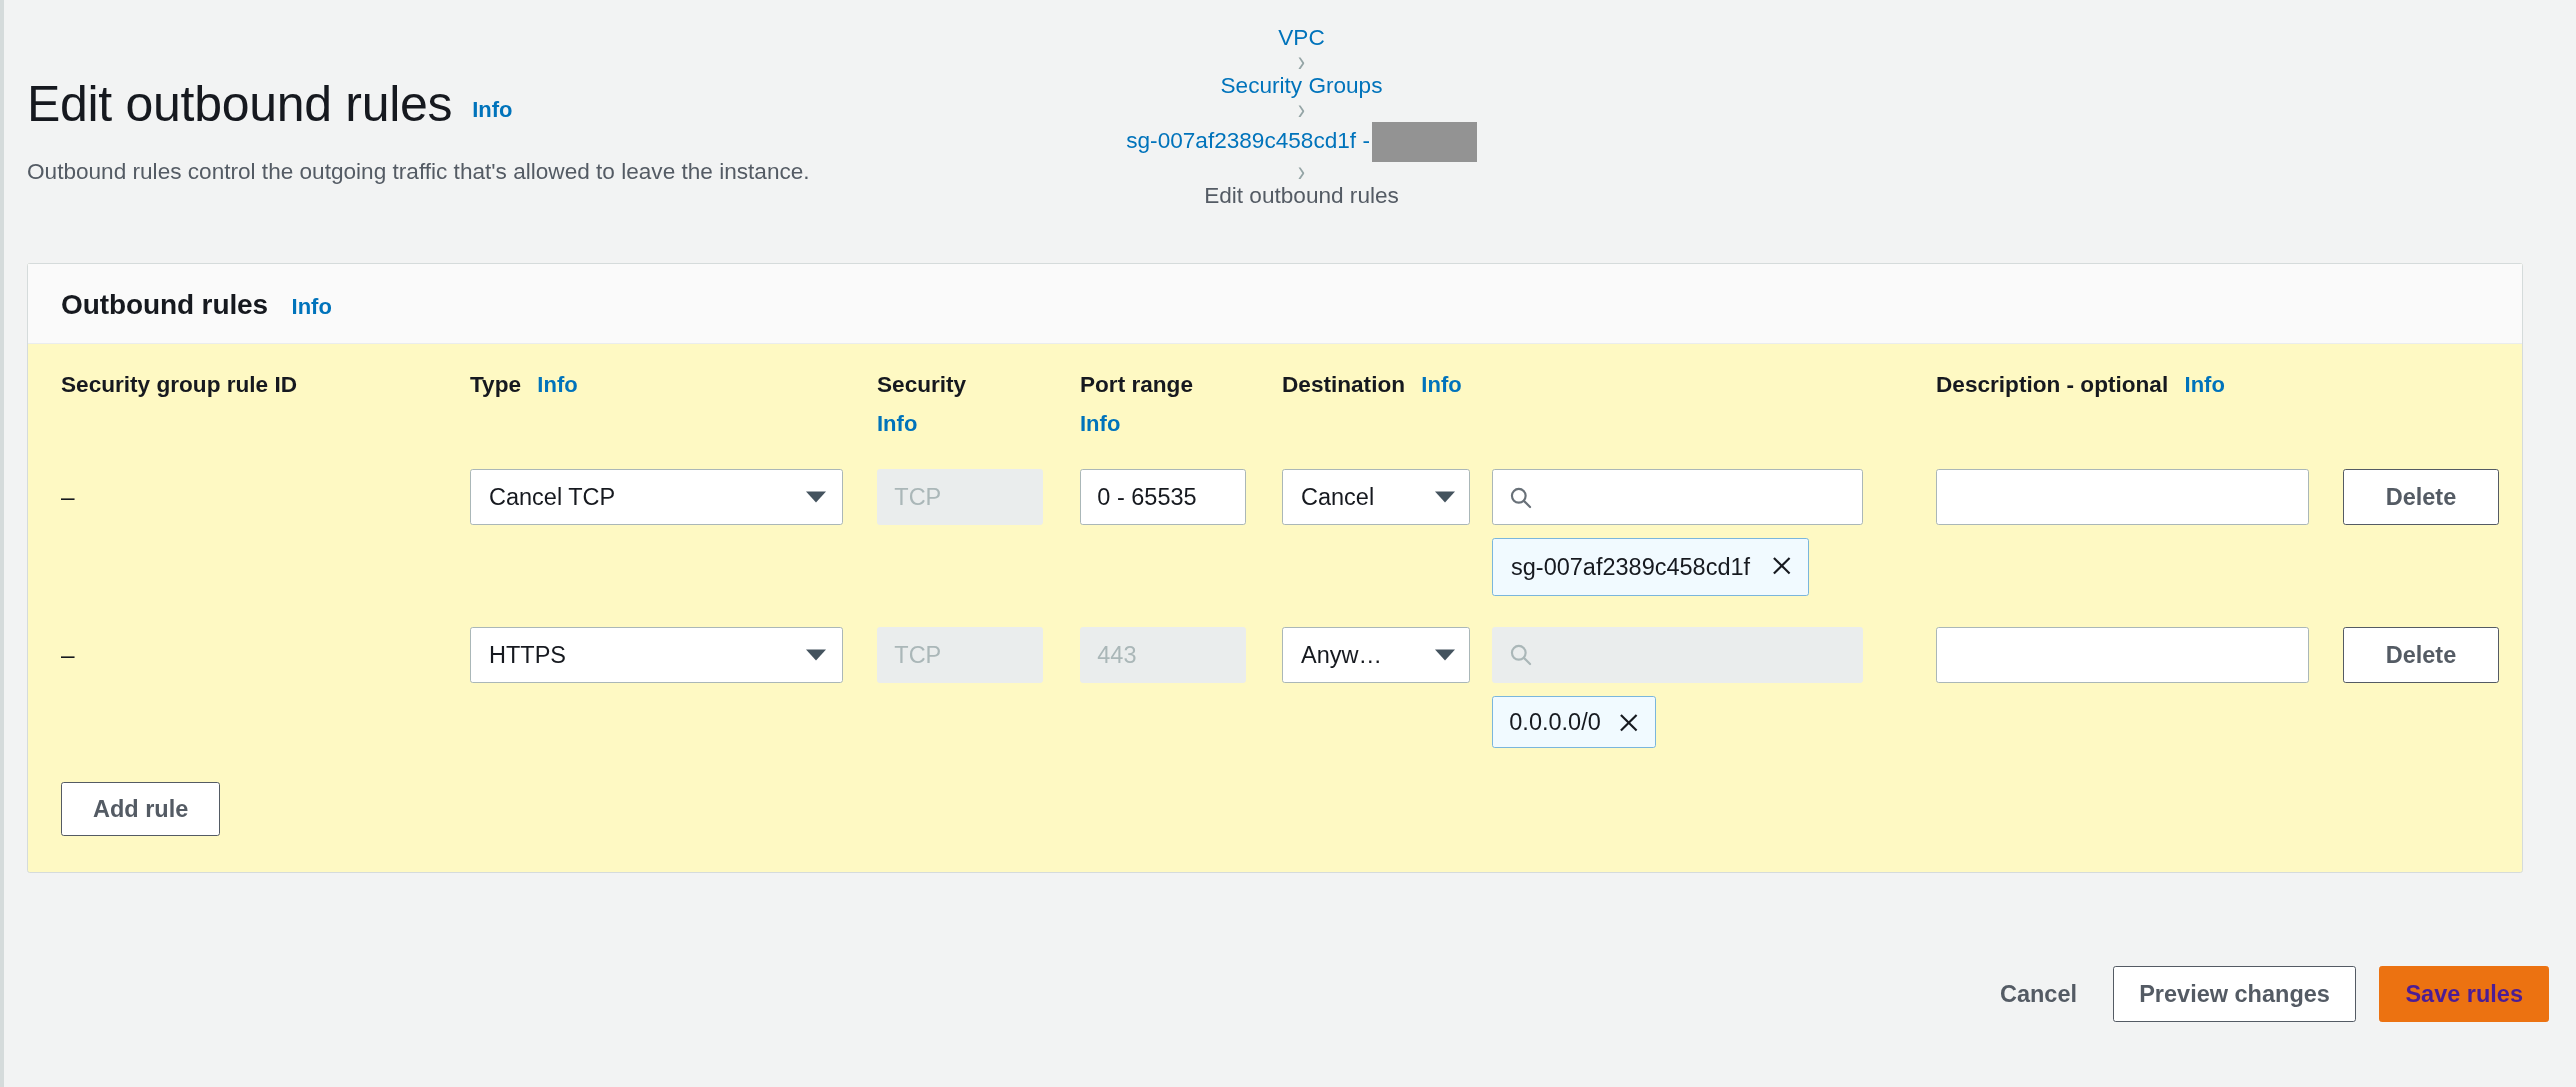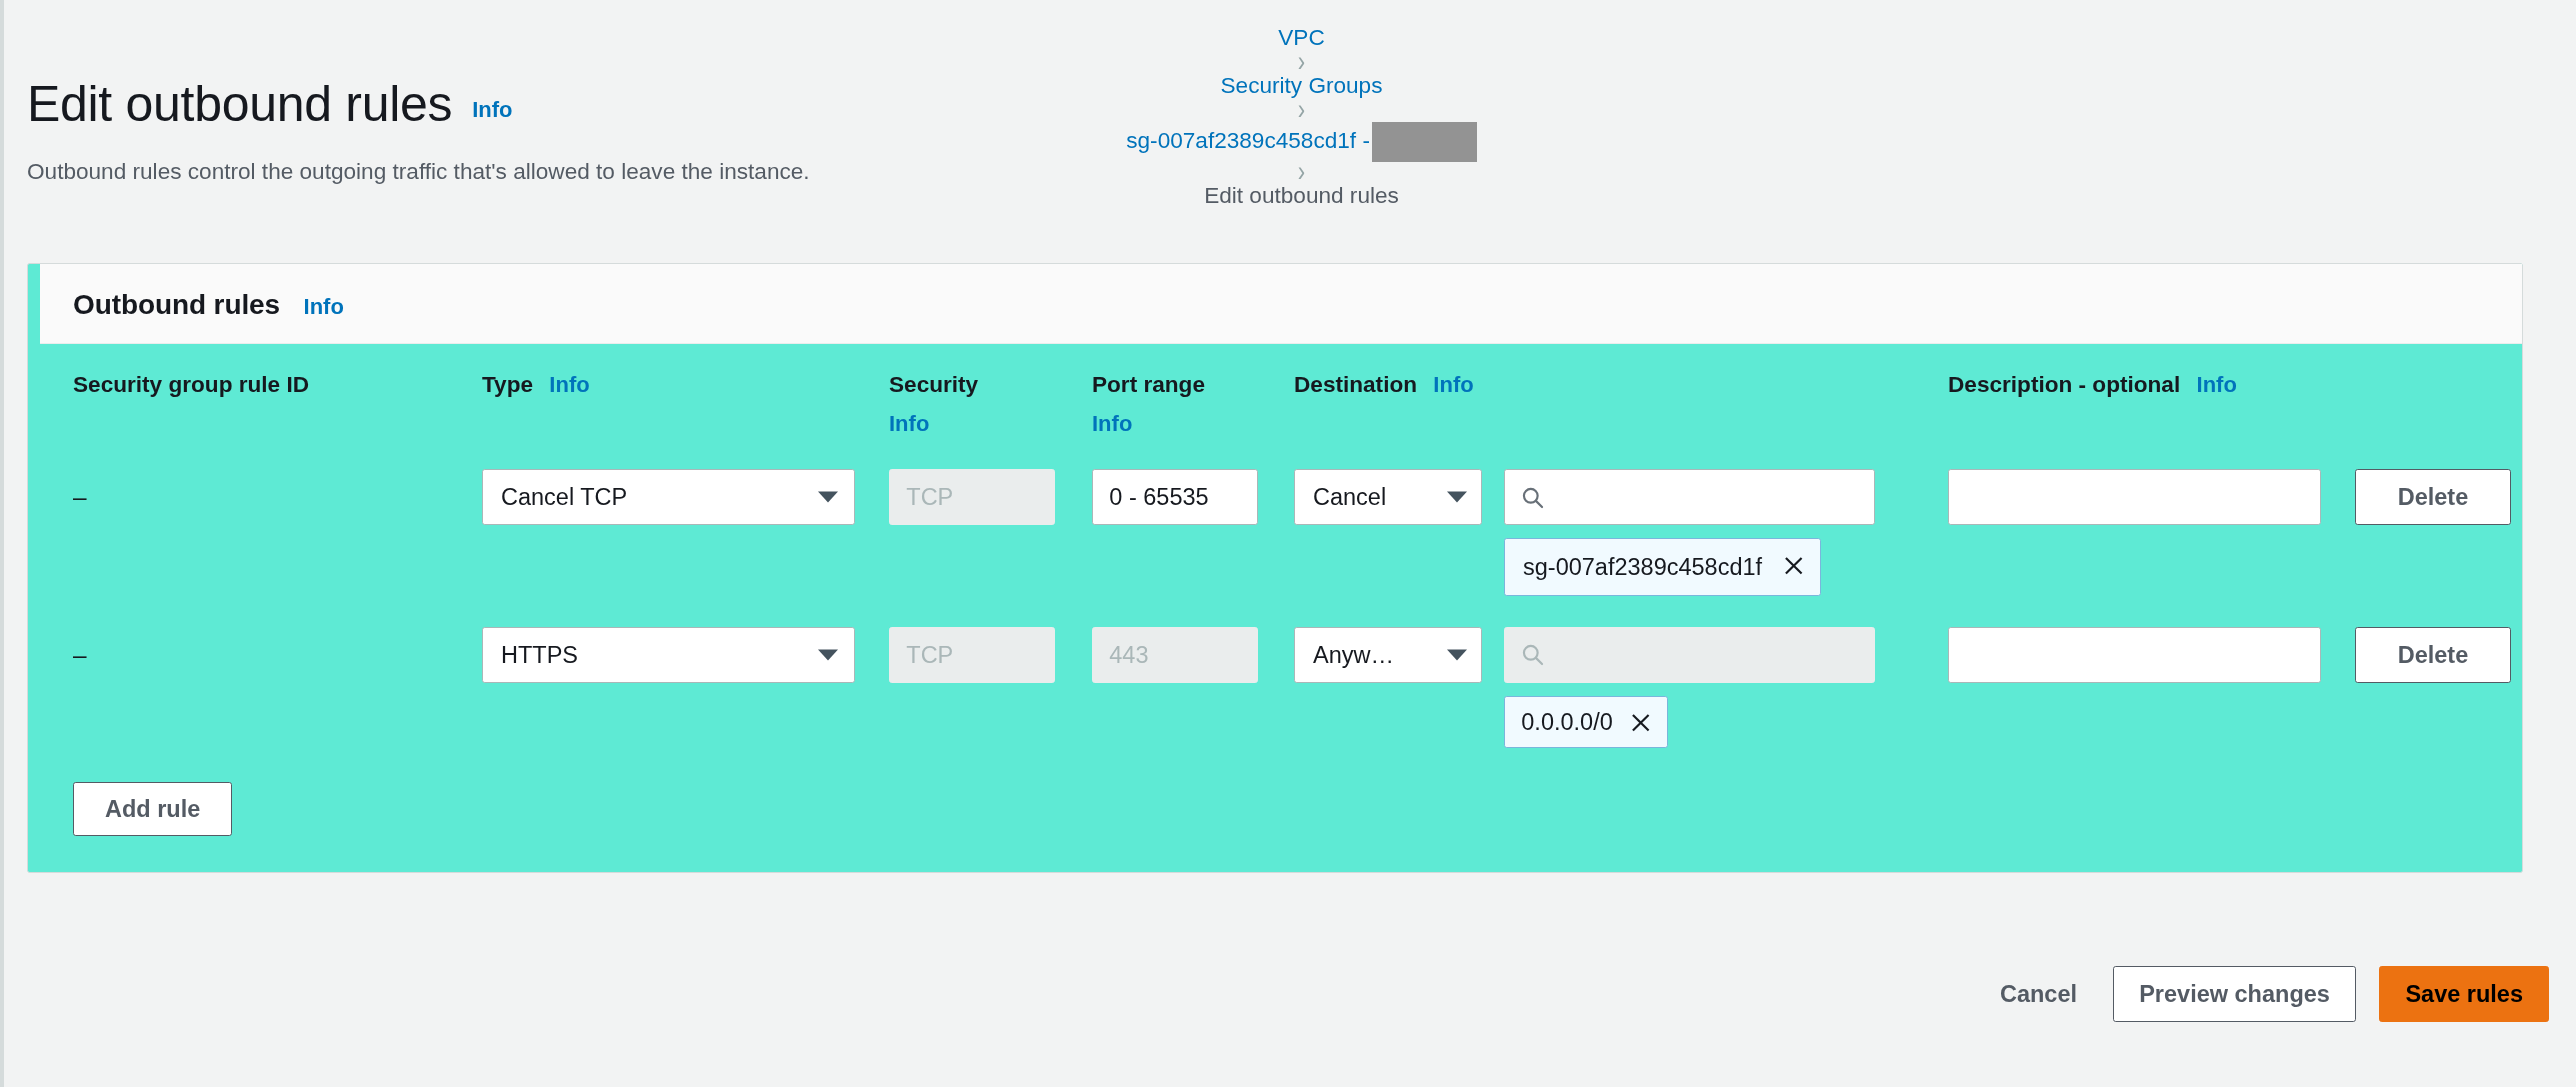--- a/index.html
+++ b/index.html
@@ -96,24 +96,23 @@
     color: #545b64;
     line-height: 1.4;
   }
 
   
   .card {
     position: absolute;
     left: 27px;
     top: 263px;
     width: 2496px;
-    background: #5eead4;
+    background: #fef9c3;
     border: 0.9px solid #d5dbdb;
     border-radius: 2.7px;
-    padding-left: 12px;
   }
   .card-header {
     padding: 25px 33px 22px 33px;
     border-bottom: 0.9px solid #eaeded;
     background: #fafafa;
     display: flex;
     align-items: baseline;
   }
   .card-header h2 {
     margin: 0;
@@ -286,21 +285,21 @@
     white-space: nowrap;
     border: 0.9px solid #545b64;
     background: #ffffff;
     color: #545b64;
   }
   .btn-delete { width: 156px; }
   .btn-add { height: 54px; padding: 0 31px; }
   .btn-primary {
     background: #ec7211;
     border-color: #ec7211;
-    color: #000000;
+    color: #4c1d95;
   }
   .btn-link {
     border: none;
     background: transparent;
     color: #545b64;
     font-weight: 700;
     font-size: 23.5px;
     padding: 0 12.7px;
     height: 56px;
     display: inline-flex;

